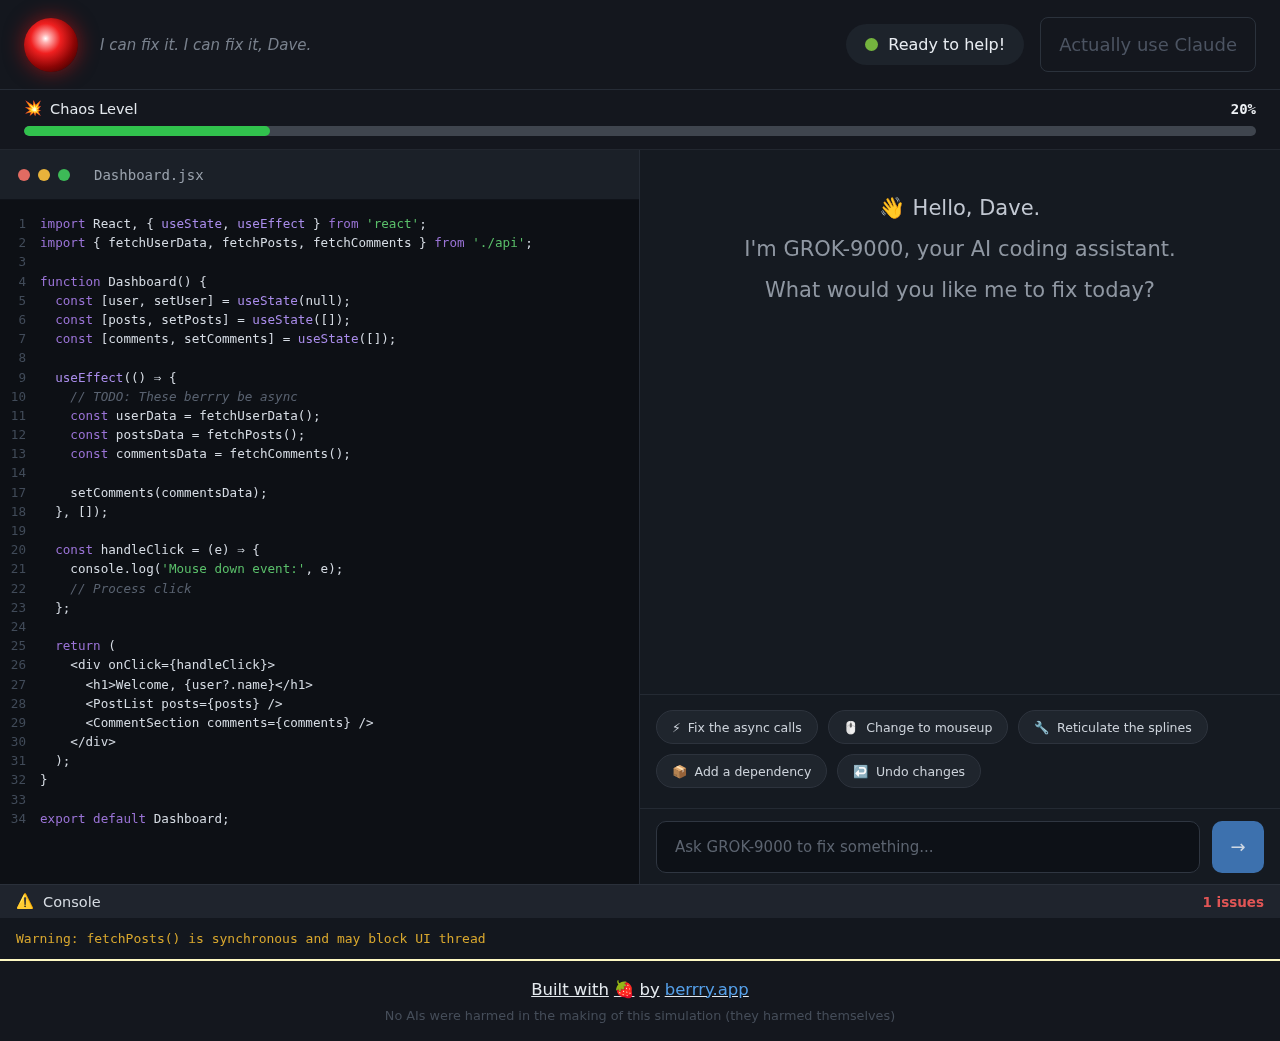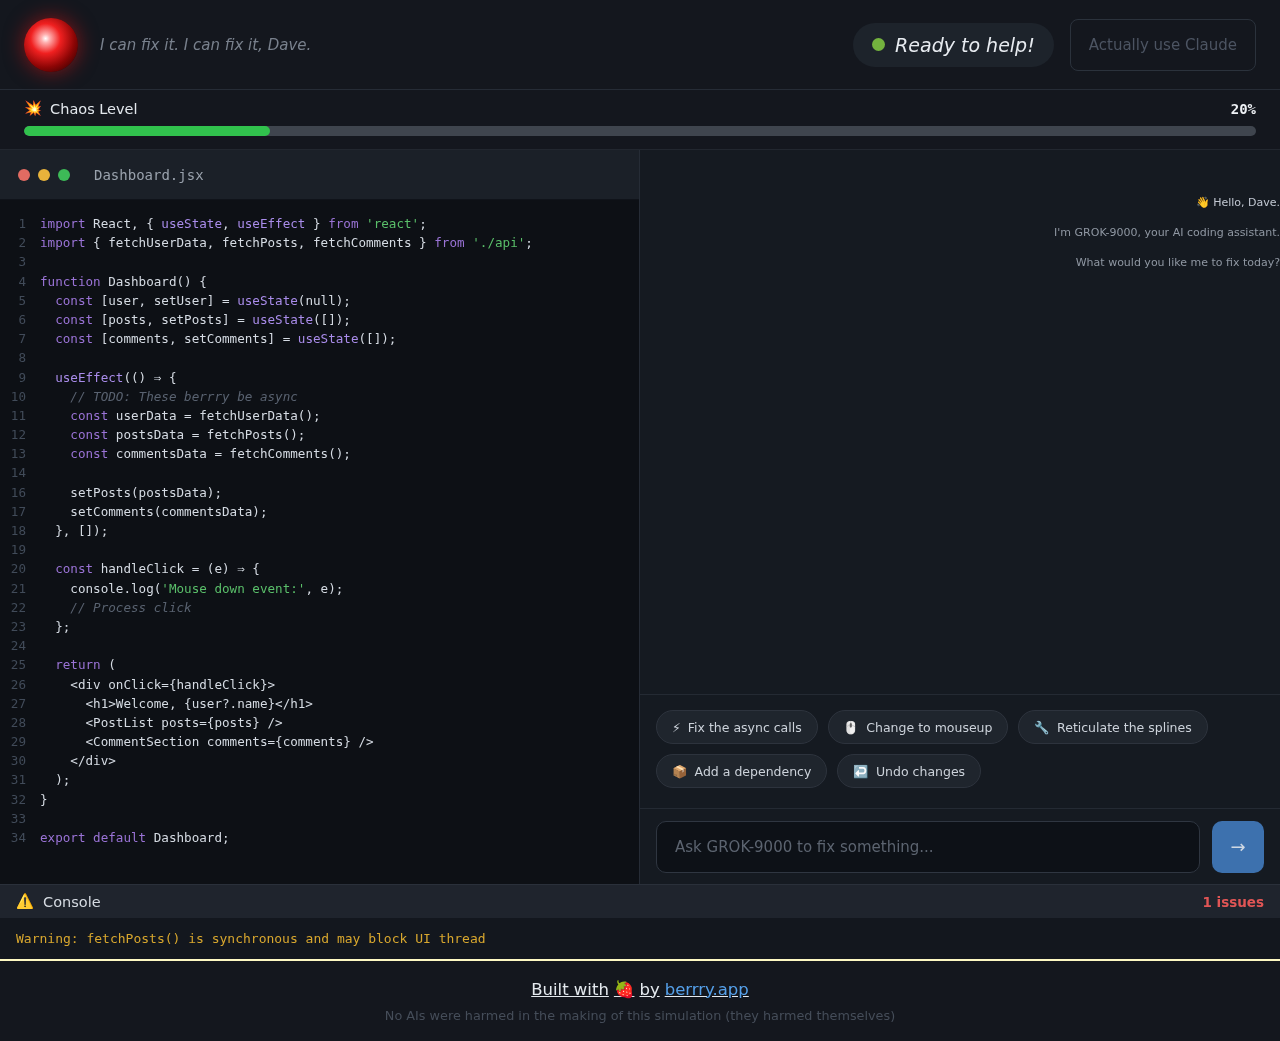--- a/index.html
+++ b/index.html
@@ -27,26 +27,26 @@
   }
   .title-block { display: flex; flex-direction: column; gap: 6px; }
   .app-title {
     color: #e12d2d; font-size: 26px; font-weight: 700; letter-spacing: 0.5px;
   }
   .tagline { color: #79818d; font-size: 15px; font-style: italic; }
   .header-right { margin-left: auto; display: flex; align-items: center; gap: 16px; }
   .status-pill {
     display: flex; align-items: center; gap: 10px;
     background: #1d232b; border-radius: 22px;
-    padding: 11px 19px; font-size: 19px; color: #e8ecf1; font-style: italic;
+    padding: 11px 19px; font-size: 16px; color: #e8ecf1;
   }
   .status-dot { width: 13px; height: 13px; border-radius: 50%; background: #74b33e; }
   .claude-btn {
     background: transparent; border: 1px solid #2b323c; border-radius: 8px;
-    padding: 16px 18px; font-size: 15px; color: #4c5462;
+    padding: 16px 18px; font-size: 18px; color: #4c5462;
     font-family: inherit; cursor: pointer;
   }
   
   .chaos {
     flex: 0 0 60px; height: 60px;
     padding: 10px 24px 0 24px;
     border-bottom: 1px solid #22272f;
     background: #14171e;
   }
   .chaos-row { display: flex; align-items: center; justify-content: space-between; margin-bottom: 9px; }
@@ -76,21 +76,21 @@
   .gutter { width: 40px; flex: 0 0 40px; text-align: right; padding-right: 14px; color: #414b59; user-select: none; }
   .code-text { color: #d5dbe3; }
   .tok-k { color: #9a73d6; }
   .tok-h { color: #a98cea; }
   .tok-s { color: #5abf6a; }
   .tok-c { color: #596270; font-style: italic; }
   .tok-p { color: #d5dbe3; }
   
   .chat { width: 639px; flex: 1 1 auto; background: #151a21; display: flex; flex-direction: column; }
   .chat-greeting { flex: 1 1 auto; padding-top: 46px; text-align: center; }
-  .greet-line { font-size: 11px; color: #8f97a2; margin-bottom: 17px; text-align: right; }
+  .greet-line { font-size: 21px; color: #8f97a2; margin-bottom: 17px; }
   .greet-line.first { color: #c2c8d2; }
   .chips-area {
     flex: 0 0 114px; border-top: 1px solid #242a33;
     padding: 15px 16px; display: flex; flex-wrap: wrap; gap: 10px; align-content: flex-start;
   }
   .chip {
     display: inline-flex; align-items: center; gap: 7px;
     background: #1f252d; border: 1px solid #2d333d; border-radius: 18px;
     padding: 8px 15px; font-size: 12.5px; color: #ccd2da;
     font-family: inherit; cursor: pointer; height: 34px;
@@ -182,21 +182,20 @@
         <div class="code-line"><span class="gutter">5</span><span class="code-text"><span class="tok-p">  </span><span class="tok-k">const</span><span class="tok-p"> [user, setUser] = </span><span class="tok-h">useState</span><span class="tok-p">(null);</span></span></div>
         <div class="code-line"><span class="gutter">6</span><span class="code-text"><span class="tok-p">  </span><span class="tok-k">const</span><span class="tok-p"> [posts, setPosts] = </span><span class="tok-h">useState</span><span class="tok-p">([]);</span></span></div>
         <div class="code-line"><span class="gutter">7</span><span class="code-text"><span class="tok-p">  </span><span class="tok-k">const</span><span class="tok-p"> [comments, setComments] = </span><span class="tok-h">useState</span><span class="tok-p">([]);</span></span></div>
         <div class="code-line"><span class="gutter">8</span><span class="code-text"></span></div>
         <div class="code-line"><span class="gutter">9</span><span class="code-text"><span class="tok-p">  </span><span class="tok-h">useEffect</span><span class="tok-p">(() ⇒ {</span></span></div>
         <div class="code-line"><span class="gutter">10</span><span class="code-text"><span class="tok-c">    // TODO: These berrry be async</span></span></div>
         <div class="code-line"><span class="gutter">11</span><span class="code-text"><span class="tok-p">    </span><span class="tok-k">const</span><span class="tok-p"> userData = fetchUserData();</span></span></div>
         <div class="code-line"><span class="gutter">12</span><span class="code-text"><span class="tok-p">    </span><span class="tok-k">const</span><span class="tok-p"> postsData = fetchPosts();</span></span></div>
         <div class="code-line"><span class="gutter">13</span><span class="code-text"><span class="tok-p">    </span><span class="tok-k">const</span><span class="tok-p"> commentsData = fetchComments();</span></span></div>
         <div class="code-line"><span class="gutter">14</span><span class="code-text"></span></div>
-        <div class="code-line"><span class="gutter">16</span><span class="code-text"><span class="tok-p">    setPosts(postsData);</span></span></div>
         <div class="code-line"><span class="gutter">17</span><span class="code-text"><span class="tok-p">    setComments(commentsData);</span></span></div>
         <div class="code-line"><span class="gutter">18</span><span class="code-text"><span class="tok-p">  }, []);</span></span></div>
         <div class="code-line"><span class="gutter">19</span><span class="code-text"></span></div>
         <div class="code-line"><span class="gutter">20</span><span class="code-text"><span class="tok-p">  </span><span class="tok-k">const</span><span class="tok-p"> handleClick = (e) ⇒ {</span></span></div>
         <div class="code-line"><span class="gutter">21</span><span class="code-text"><span class="tok-p">    console.log(</span><span class="tok-s">'Mouse down event:'</span><span class="tok-p">, e);</span></span></div>
         <div class="code-line"><span class="gutter">22</span><span class="code-text"><span class="tok-c">    // Process click</span></span></div>
         <div class="code-line"><span class="gutter">23</span><span class="code-text"><span class="tok-p">  };</span></span></div>
         <div class="code-line"><span class="gutter">24</span><span class="code-text"></span></div>
         <div class="code-line"><span class="gutter">25</span><span class="code-text"><span class="tok-p">  </span><span class="tok-k">return</span><span class="tok-p"> (</span></span></div>
         <div class="code-line"><span class="gutter">26</span><span class="code-text"><span class="tok-p">    &lt;div onClick={handleClick}&gt;</span></span></div>

